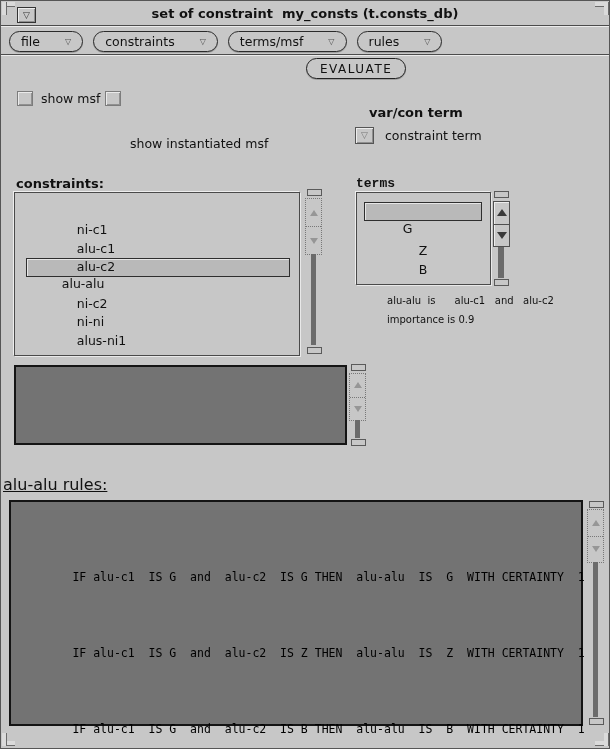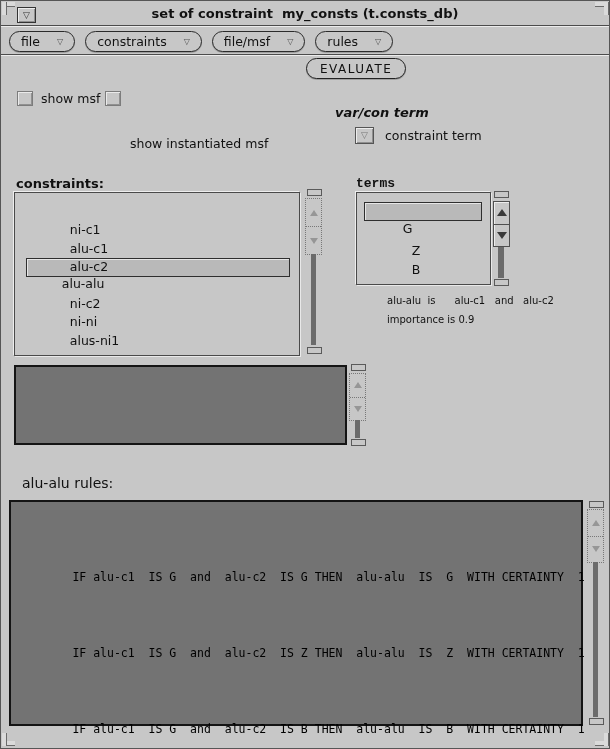--- a/index.html
+++ b/index.html
@@ -12,21 +12,21 @@
   .etch { position:absolute; left:0; right:0; height:0;
     border-top:1px solid #4c4c4c; border-bottom:1px solid #ececec; }
   .title { position:absolute; top:5px; left:0; right:0; text-align:center;
     font-weight:bold; font-size:13px; white-space:pre; }
   .winbtn { position:absolute; left:16px; top:6px; width:17px; height:14px;
     background:#c7c7c7; border:1px solid #333;
     box-shadow:inset 1px 1px 0 #ededed, inset -1px -1px 0 #8f8f8f;
     display:flex; align-items:center; justify-content:center;
     font-size:9px; color:#333; line-height:1; }
   .menurow { position:absolute; left:8px; top:30px; display:flex; gap:10px; }
-  .olbtn { display:inline-flex; align-items:center; gap:17px; height:21px;
+  .olbtn { display:inline-flex; align-items:center; gap:25px; height:21px;
     padding:0 11px; background:#c7c7c7; border:1px solid #2b2b2b;
     border-radius:11px; font-family:"DejaVu Sans", sans-serif;
     font-size:12.5px; color:#111; box-shadow:0 1px 0 #9e9e9e; }
   .tri { font-size:8px; color:#555; line-height:1; }
   .evalbtn { position:absolute; left:305px; top:57px; height:21px;
     padding:0 13px; background:#c7c7c7; border:1.5px solid #222;
     border-radius:11px; font-family:"DejaVu Sans", sans-serif;
     font-size:12px; letter-spacing:1.5px; color:#111;
     display:flex; align-items:center; box-shadow:0 1px 0 #9e9e9e; }
   .checkbox { position:absolute; width:14px; height:13px; background:#c7c7c7;
@@ -35,21 +35,21 @@
   .lbl { position:absolute; font-size:12.5px; white-space:pre; }
   .lbl-bold { position:absolute; font-size:13px; font-weight:bold; white-space:pre; }
   .abbrbtn { position:absolute; left:354px; top:126px; width:17px; height:15px;
     background:#c7c7c7; border:1px solid #555;
     box-shadow:inset 1px 1px 0 #ededed, inset -1px -1px 0 #8f8f8f;
     display:flex; align-items:center; justify-content:center;
     font-size:9px; color:#777; line-height:1; }
   .listbox { position:absolute; background:#c7c7c7; border:1px solid #4a4a4a;
     box-shadow:1px 1px 0 #e9e9e9, -1px -1px 0 #eeeeee; box-sizing:border-box; }
   .listbox .item { height:18.4px; line-height:18.4px; font-size:12.5px;
-    padding-left:23px; white-space:pre; }
+    padding-left:30px; white-space:pre; }
   .listbox .item.selected { background:#b9b9b9; border:1px solid #2e2e2e;
     box-shadow:inset 1px 1px 0 #e6e6e6; height:16.4px; line-height:16.4px;
     margin:0 9px 0 11px; padding-left:3px; }
   #terms-list .item { height:19.4px; line-height:19.4px; }
   #terms-list .item.selected { height:17.4px; line-height:17.4px;
     margin:0 8px 0 7px; padding-left:6px; }
   .whitebox { position:absolute; background:#737373; border:2px solid #141414;
     box-sizing:border-box; }
   #rules-box { font-family:"DejaVu Sans Mono", monospace; font-size:11.5px;
     line-height:12.7px; white-space:pre; padding:5px 0 0 6px; color:#000; }
@@ -96,39 +96,39 @@
         <span>file</span>
         <span class="tri">▽</span>
       </button>
 
       <button class="olbtn">
         <span>constraints</span>
         <span class="tri">▽</span>
       </button>
 
       <button class="olbtn">
-        <span>file/msf</span>
+        <span>terms/msf</span>
         <span class="tri">▽</span>
       </button>
 
       <button class="olbtn">
         <span>rules</span>
         <span class="tri">▽</span>
       </button>
     </div>
   <div class="etch" style="top:53px;"></div>
 
   <button class="evalbtn">EVALUATE</button>
 
   <div class="checkbox" style="left:16px; top:90px;"></div>
   <div class="lbl" style="left:40px; top:90px;">show msf</div>
   <div class="checkbox" style="left:104px; top:90px;"></div>
   <div class="lbl" style="left:129px; top:90px;margin-top:45px;">show instantiated msf</div>
 
-  <div class="lbl-bold" style="left:334px; top:104px;font-style:italic;">var/con term</div>
+  <div class="lbl-bold" style="left:368px; top:104px;">var/con term</div>
   <div class="abbrbtn">
     <span>▽</span>
   </div>
   <div class="lbl" style="left:384px; top:127px;">constraint term</div>
 
   <div class="lbl-bold" style="left:15px; top:175px;">constraints:</div>
   <div class="listbox" id="constraints-list" style="left:13px; top:191px; width:286px; height:164px; padding-top:10px;">
 
       <div class="item">
         <span>ni-c1</span>
@@ -216,21 +216,21 @@
           <span class="tri-up-g"></span>
         </div>
       <div class="sb-cell">
           <span class="tri-dn-g"></span>
         </div>
     </div>
     <div class="sb-cable" style="left:354px; top:419px; width:5px; height:18px;"></div>
     <div class="sb-anchor" style="left:350px; top:438px;"></div>
   </div>
 
-  <div class="lbl" style="left:21px; top:474px; font-size:14px;">alu-alu rules:</div>
+  <div class="lbl" style="left:2px; top:474px; font-size:16px;text-decoration:underline;">alu-alu rules:</div>
   <div class="whitebox" id="rules-box" style="left:8px; top:499px; width:574px; height:226px;">
     
   
       <div class="rule-line">
         <span>IF alu-c1  IS G  and  alu-c2  IS G THEN  alu-alu  IS  G  WITH CERTAINTY  1</span>
       </div>
     
       <div class="rule-line">
         <span>IF alu-c1  IS G  and  alu-c2  IS Z THEN  alu-alu  IS  Z  WITH CERTAINTY  1</span>
       </div>

